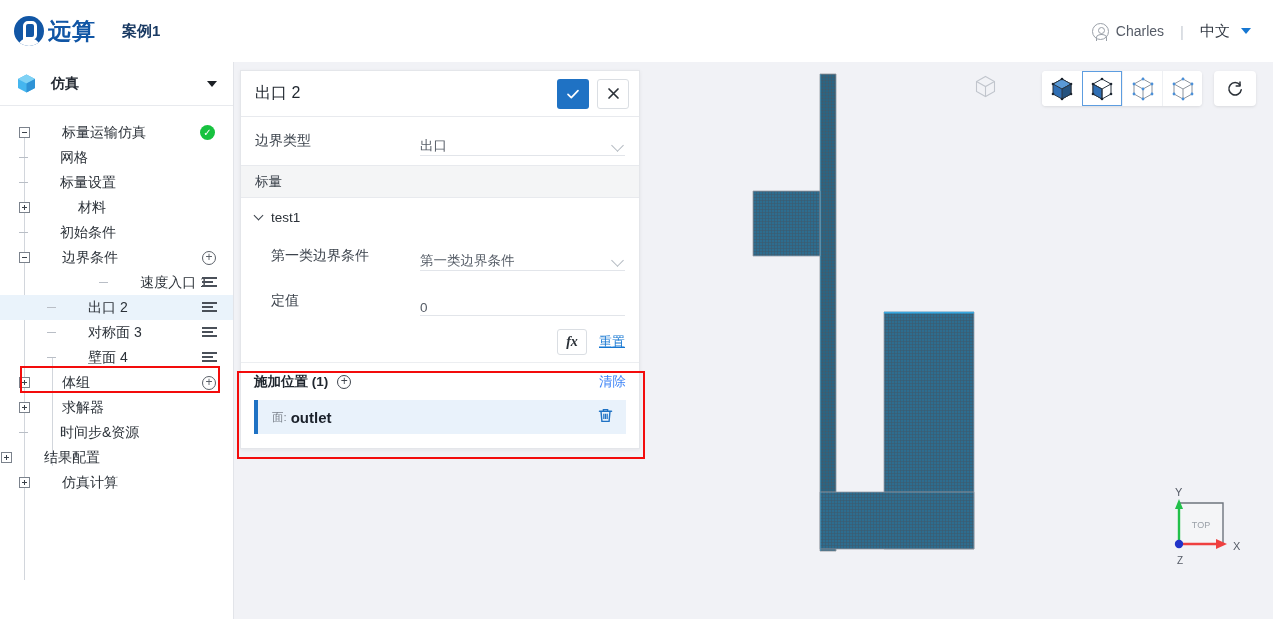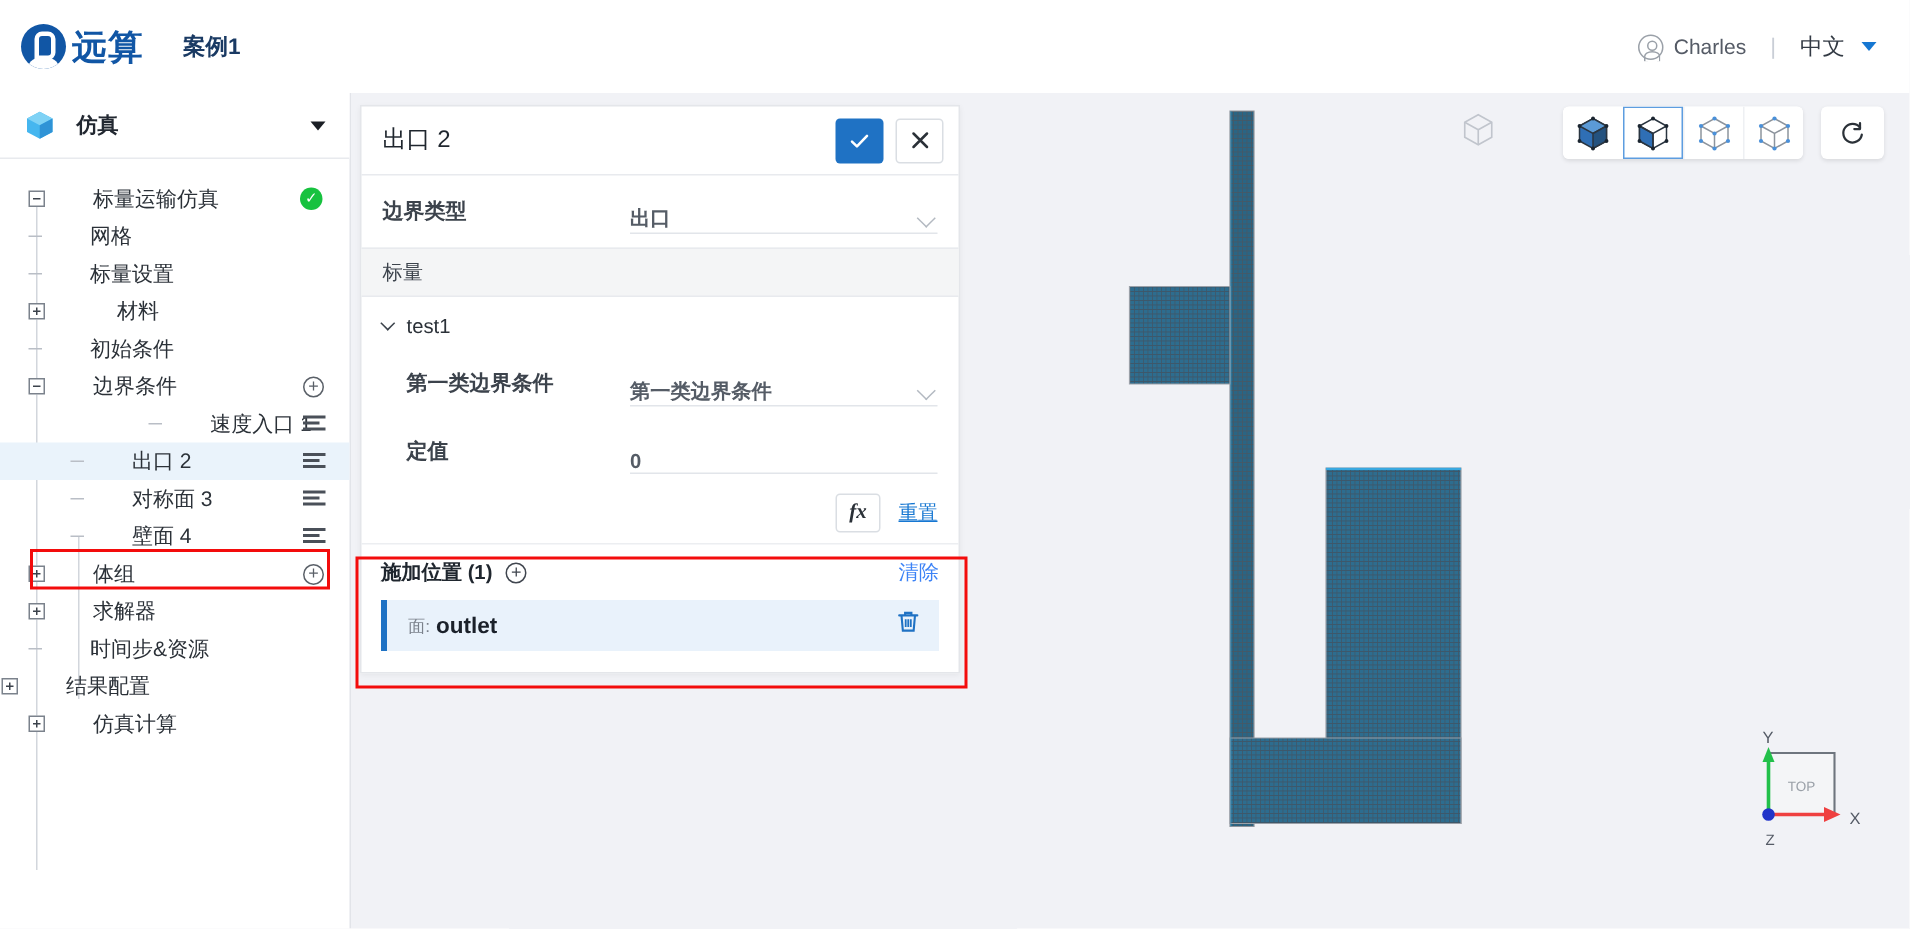--- a/index.html
+++ b/index.html
@@ -140,21 +140,21 @@
   }
   .panel-title { font-size: 16px; color: #1f262e; font-weight: 400; }
   .panel-btns { margin-left: auto; display: flex; gap: 8px; }
   .btn-sq {
     width: 32px; height: 30px; border-radius: 3px; display: flex;
     align-items: center; justify-content: center; font-size: 17px;
   }
   .btn-confirm { background: #1f72c4; color: #fff; }
   .btn-cancel { background: #fff; border: 1px solid #dadee3; color: #2b3138; }
   .field-row {
-    height: 48px; display: flex; align-items: center; padding: 0 14px; font-weight: bold;
+    height: 48px; display: flex; align-items: center; padding: 0 14px;
   }
   .field-label { font-size: 14px; color: #3c434c; width: 165px; flex: 0 0 auto; }
   .field-ctl {
     flex: 1; border-bottom: 1px solid #e2e5ea; height: 30px;
     display: flex; align-items: flex-end; font-size: 13.5px; color: #555c66;
   }
   .chev {
     margin-left: auto; width: 9px; height: 9px;
     border-right: 1.4px solid #b3b9c1; border-bottom: 1.4px solid #b3b9c1;
     transform: rotate(45deg); margin-bottom: 5px; margin-right: 3px;

